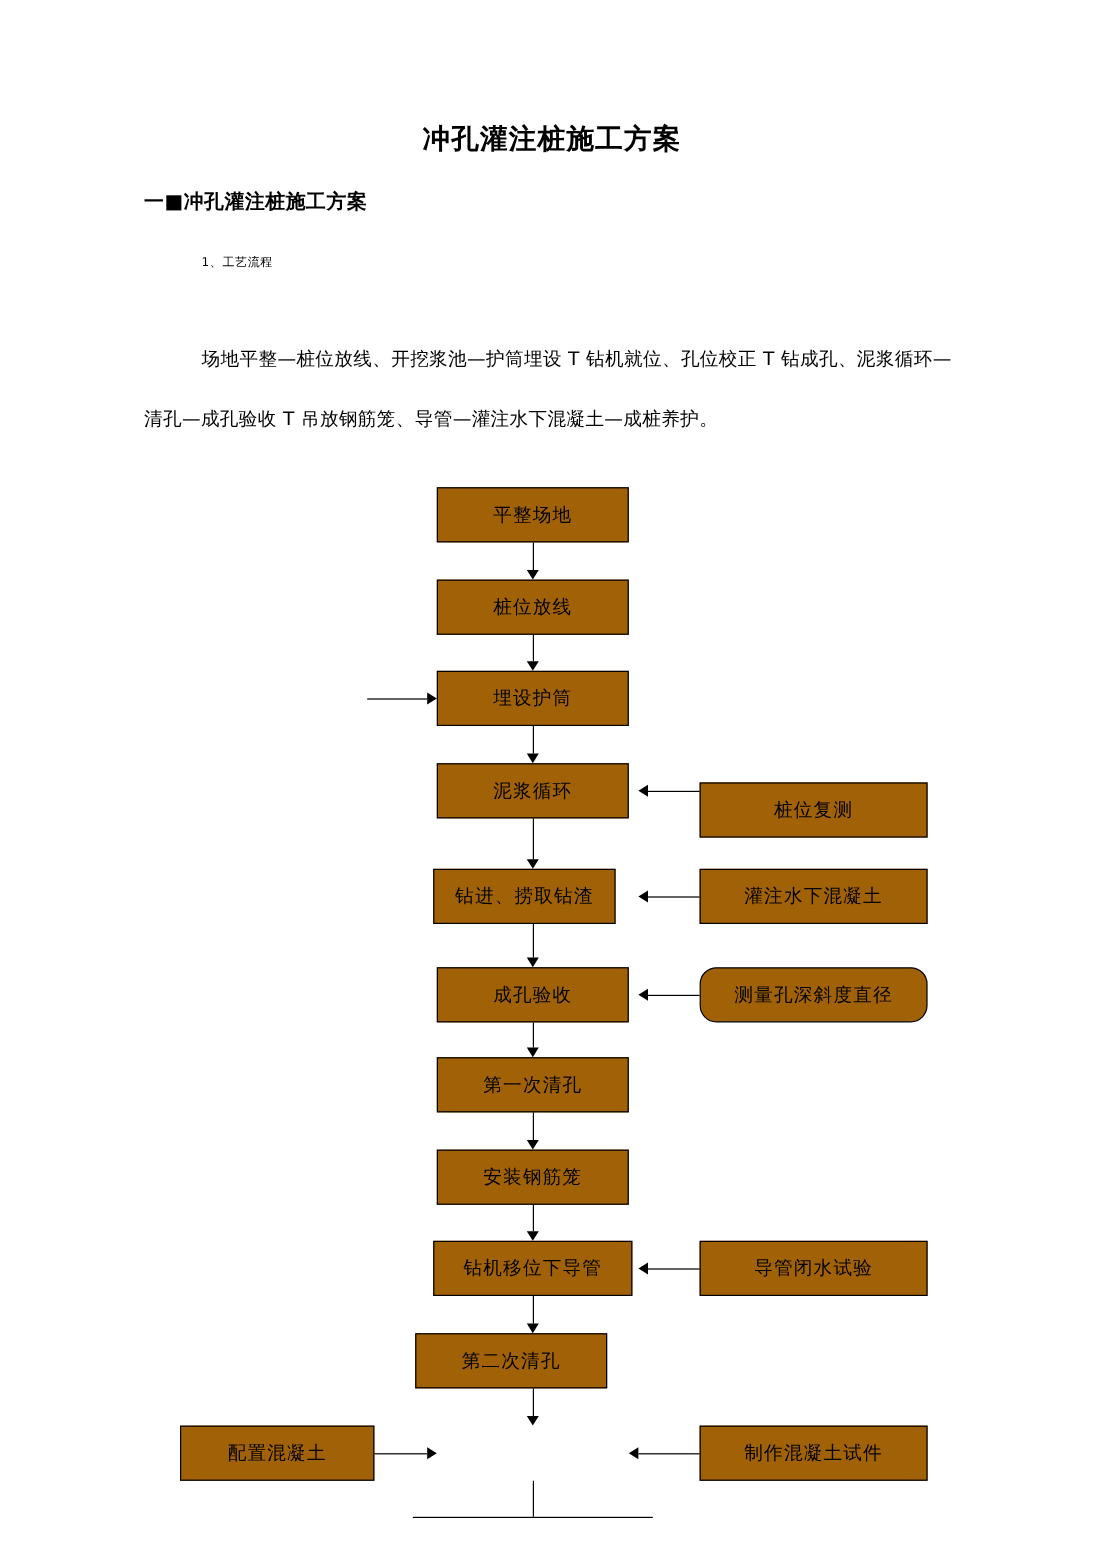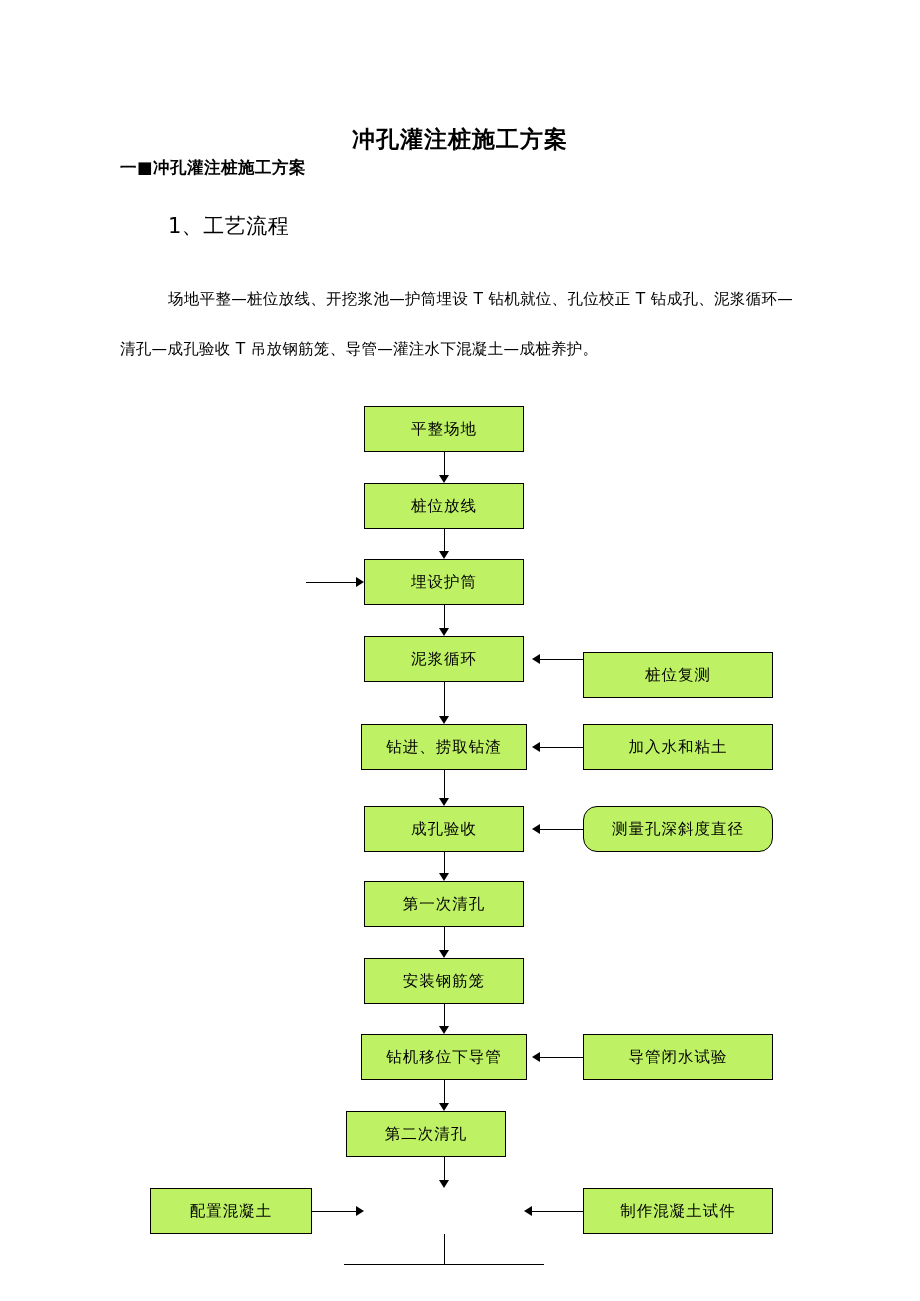--- a/index.html
+++ b/index.html
@@ -23,35 +23,34 @@
   }
   .doc-title {
     position: absolute;
     left: 0;
     top: 100px;
     width: 920px;
     text-align: center;
     font-size: 23px;
     font-weight: bold;
     letter-spacing: 1px;
-    margin-top: 24px;
   }
   .heading1 {
     position: absolute;
     left: 120px;
     top: 157px;
     font-size: 16.5px;
     font-weight: bold;
     letter-spacing: 0.5px;
   }
   .heading2 {
     position: absolute;
     left: 168px;
     top: 212px;
-    font-size: 21px;
+    font-size: 10px;
     letter-spacing: 0.5px;
   }
   .para {
     position: absolute;
     left: 120px;
     top: 274px;
     width: 680px;
     font-size: 15.5px;
     line-height: 50px;
     text-indent: 48px;
@@ -63,21 +62,21 @@
     position: absolute;
     left: 0;
     top: 0;
     width: 920px;
     height: 1301px;
   }
   .node {
     position: absolute;
     box-sizing: border-box;
     border: 1px solid #000000;
-    background: #bef264;
+    background: #a16207;
     display: flex;
     align-items: center;
     justify-content: center;
     font-size: 15.5px;
     letter-spacing: 1px;
     white-space: nowrap;
   }
   .vline {
     position: absolute;
     width: 1px;
@@ -129,31 +128,31 @@
   <div class="heading1">一■冲孔灌注桩施工方案</div>
   <div class="heading2">1、工艺流程</div>
   <div class="para">场地平整—桩位放线、开挖浆池—护筒埋设 T 钻机就位、孔位校正 T 钻成孔、泥浆循环—清孔—成孔验收 T 吊放钢筋笼、导管—灌注水下混凝土—成桩养护。</div>
 
   <div class="flow">
 
     <div class="node" style="left:364px; top:406px; width:160px; height:46px;">平整场地</div>
     <div class="node" style="left:364px; top:483px; width:160px; height:46px;">桩位放线</div>
     <div class="node" style="left:364px; top:559px; width:160px; height:46px;">埋设护筒</div>
     <div class="node" style="left:364px; top:636px; width:160px; height:46px;">泥浆循环</div>
-    <div class="node" style="left:361px; top:724px; width:166px; height:46px;text-align:center;">钻进、捞取钻渣</div>
+    <div class="node" style="left:361px; top:724px; width:152px; height:46px;text-align:center;">钻进、捞取钻渣</div>
     <div class="node" style="left:364px; top:806px; width:160px; height:46px;">成孔验收</div>
     <div class="node" style="left:364px; top:881px; width:160px; height:46px;">第一次清孔</div>
     <div class="node" style="left:364px; top:958px; width:160px; height:46px;">安装钢筋笼</div>
     <div class="node" style="left:361px; top:1034px; width:166px; height:46px;">钻机移位下导管</div>
     <div class="node" style="left:346px; top:1111px; width:160px; height:46px;font-family:Liberation Mono, monospace;">第二次清孔</div>
 
     <div class="node" style="left:150px; top:1188px; width:162px; height:46px;">配置混凝土</div>
 
     <div class="node" style="left:583px; top:652px; width:190px; height:46px;">桩位复测</div>
-    <div class="node" style="left:583px; top:724px; width:190px; height:46px;">加入水和粘土</div>
+    <div class="node" style="left:583px; top:724px; width:190px; height:46px;">灌注水下混凝土</div>
     <div class="node" style="left:583px; top:806px; width:190px; height:46px;border-radius:14px;">测量孔深斜度直径</div>
     <div class="node" style="left:583px; top:1034px; width:190px; height:46px;">导管闭水试验</div>
     <div class="node" style="left:583px; top:1188px; width:190px; height:46px;">制作混凝土试件</div>
 
     <div class="vline" style="left:444px; top:452px; height:23px;"></div>
     <div class="arrow-down" style="left:439px; top:475px;"></div>
 
     <div class="vline" style="left:444px; top:529px; height:22px;"></div>
     <div class="arrow-down" style="left:439px; top:551px;"></div>
 

